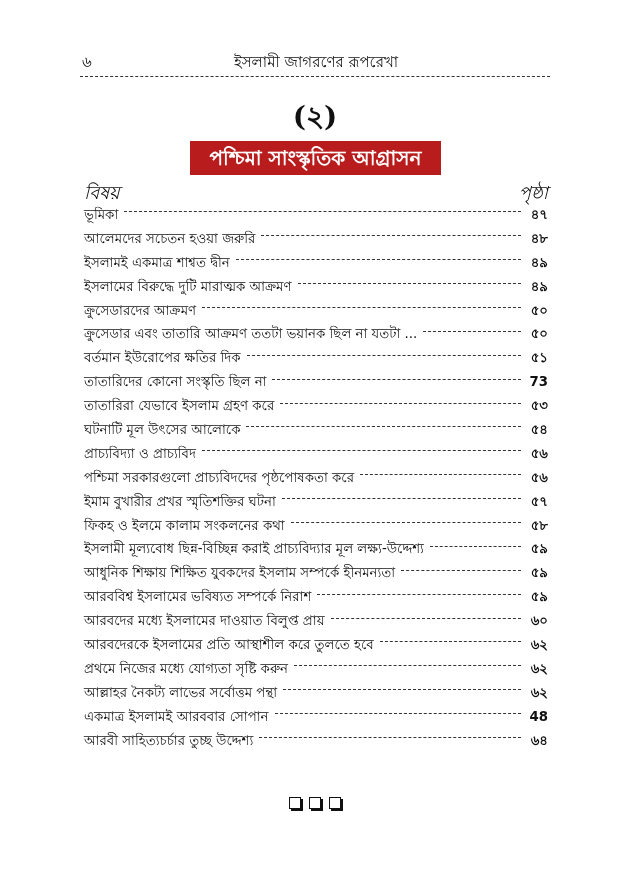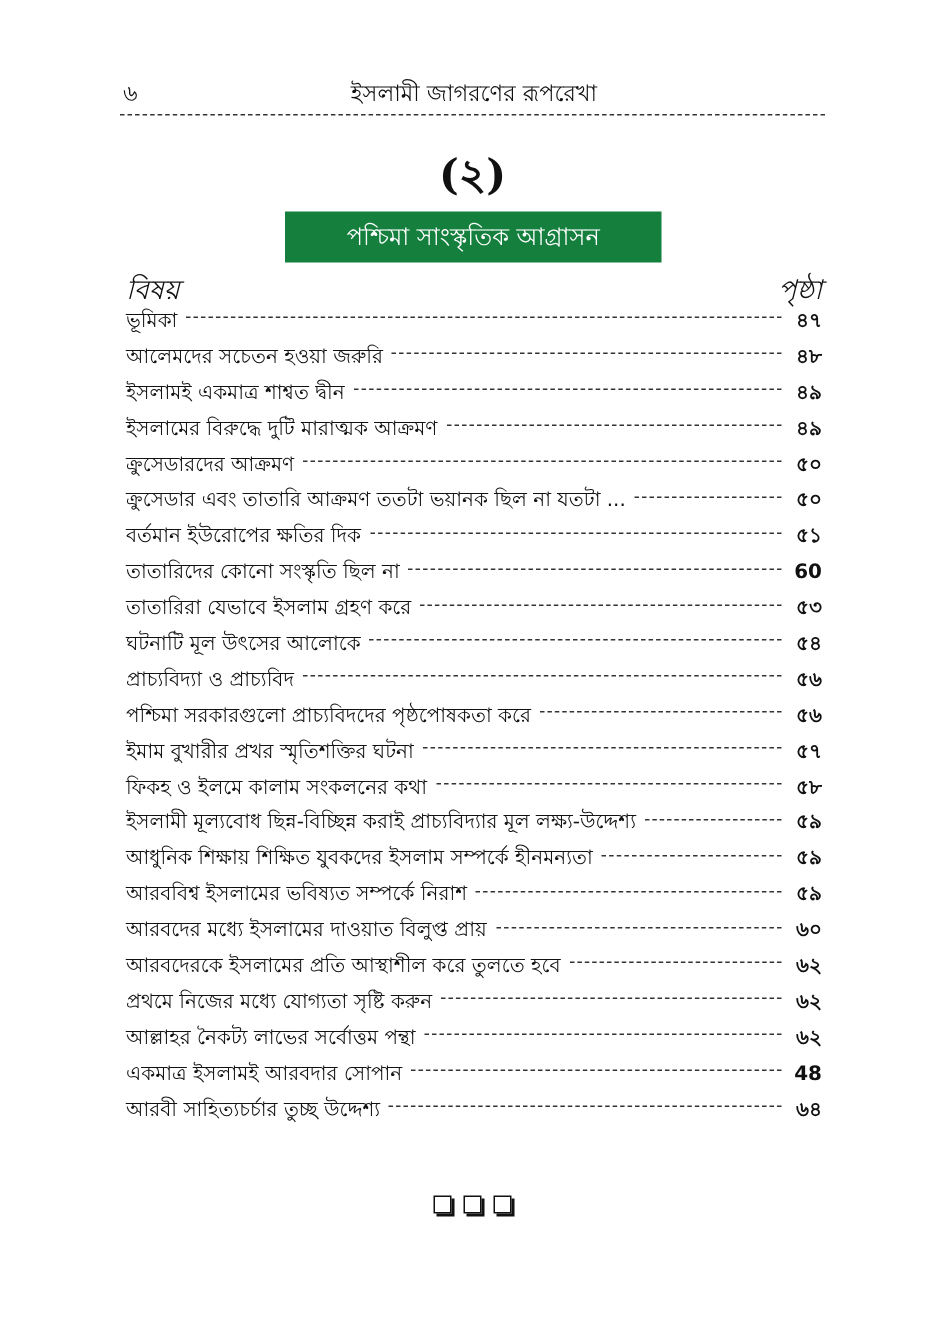--- a/index.html
+++ b/index.html
@@ -8,22 +8,22 @@
   .page { position: absolute; left: 0; top: 0; width: 630px; height: 892px; background: #fff; }
 
   .running-head { position: absolute; left: 82px; top: 50px; width: 468px; height: 24px; }
   .page-num { position: absolute; left: 0; top: 0; font-size: 15px; }
   .running-title { position: absolute; left: 0; right: 0; top: 0; text-align: center; font-size: 15px; }
   .head-rule { position: absolute; left: 80px; top: 76px; width: 470px; border-top: 1.6px dashed #333; }
 
   .chapter-num { position: absolute; left: 0; width: 630px; top: 95px; text-align: center;
                  font-size: 28px; font-weight: bold; font-family: "DejaVu Serif", serif; }
   .chapter-banner { position: absolute; left: 190px; top: 141px; width: 251px; height: 34px;
-                    background: #15803d; color: #fff; text-align: center; font-size: 16px;
-                    font-weight: normal; line-height: 34px; }
+                    background: #b91c1c; color: #fff; text-align: center; font-size: 20px;
+                    font-weight: bold; line-height: 34px; }
 
   .col-head { position: absolute; top: 179px; font-size: 18px; font-style: italic; font-family: Liberation Serif, serif; }
   .col-head.subject { left: 84px; }
   .col-head.pagecol { right: 82px; }
 
   .toc { position: absolute; left: 84px; top: 203px; width: 464px; }
   .toc-row { display: flex; align-items: center; height: 23.9px; line-height: 23.9px;
              font-size: 13.3px; white-space: nowrap; }
   .toc-title { flex: 0 0 auto; padding-right: 6px; }
   .toc-leader { flex: 1 1 auto; border-bottom: 1.3px dashed #333; margin-bottom: 6px; height: 0; }
@@ -94,21 +94,21 @@
         <span class="toc-page">৫০</span>
       </div>
       <div class="toc-row">
         <span class="toc-title">বর্তমান ইউরোপের ক্ষতির দিক</span>
         <span class="toc-leader"></span>
         <span class="toc-page">৫১</span>
       </div>
       <div class="toc-row">
         <span class="toc-title">তাতারিদের কোনো সংস্কৃতি ছিল না</span>
         <span class="toc-leader"></span>
-        <span class="toc-page">60</span>
+        <span class="toc-page">73</span>
       </div>
       <div class="toc-row">
         <span class="toc-title">তাতারিরা যেভাবে ইসলাম গ্রহণ করে</span>
         <span class="toc-leader"></span>
         <span class="toc-page">৫৩</span>
       </div>
       <div class="toc-row">
         <span class="toc-title">ঘটনাটি মূল উৎসের আলোকে</span>
         <span class="toc-leader"></span>
         <span class="toc-page">৫৪</span>
@@ -162,21 +162,21 @@
         <span class="toc-title">প্রথমে নিজের মধ্যে যোগ্যতা সৃষ্টি করুন</span>
         <span class="toc-leader"></span>
         <span class="toc-page">৬২</span>
       </div>
       <div class="toc-row">
         <span class="toc-title">আল্লাহর নৈকট্য লাভের সর্বোত্তম পন্থা</span>
         <span class="toc-leader"></span>
         <span class="toc-page">৬২</span>
       </div>
       <div class="toc-row">
-        <span class="toc-title">একমাত্র ইসলামই আরবদার সোপান</span>
+        <span class="toc-title">একমাত্র ইসলামই আরববার সোপান</span>
         <span class="toc-leader"></span>
         <span class="toc-page">48</span>
       </div>
       <div class="toc-row">
         <span class="toc-title">আরবী সাহিত্যচর্চার তুচ্ছ উদ্দেশ্য</span>
         <span class="toc-leader"></span>
         <span class="toc-page">৬৪</span>
       </div>
     </div>
 

